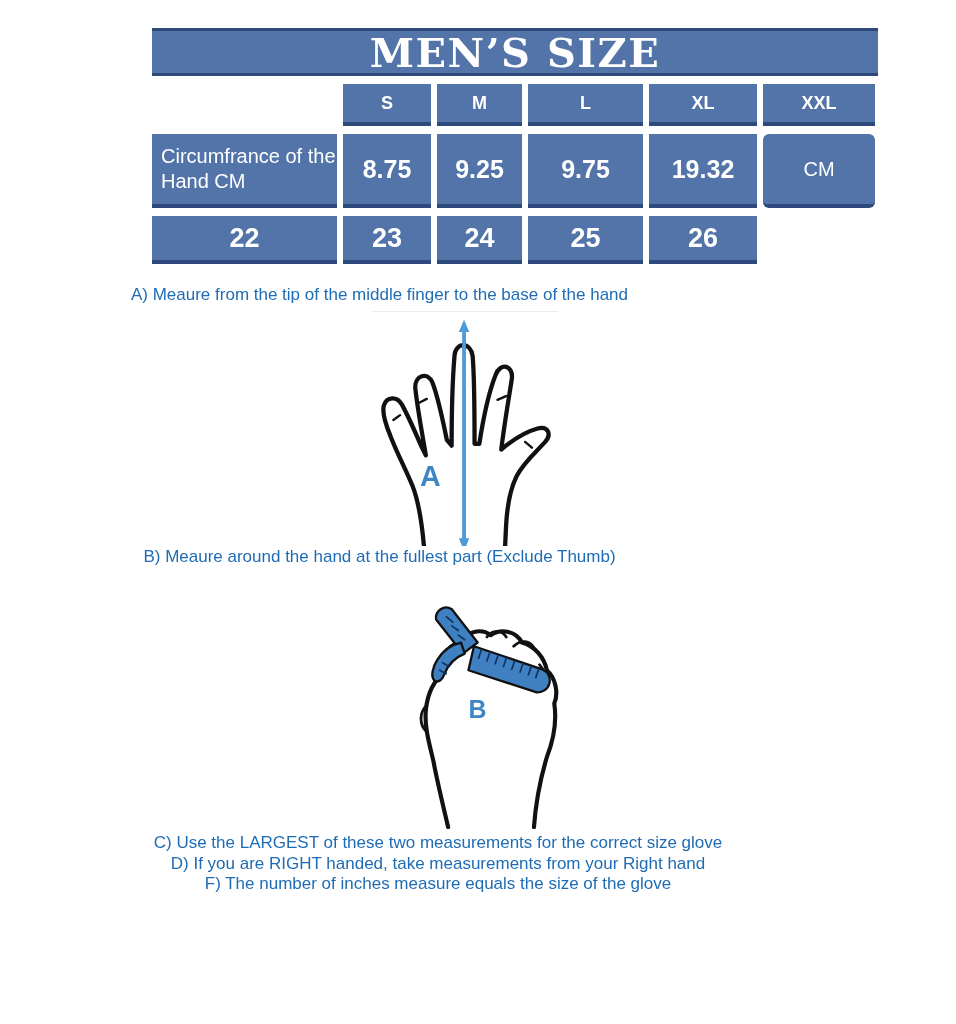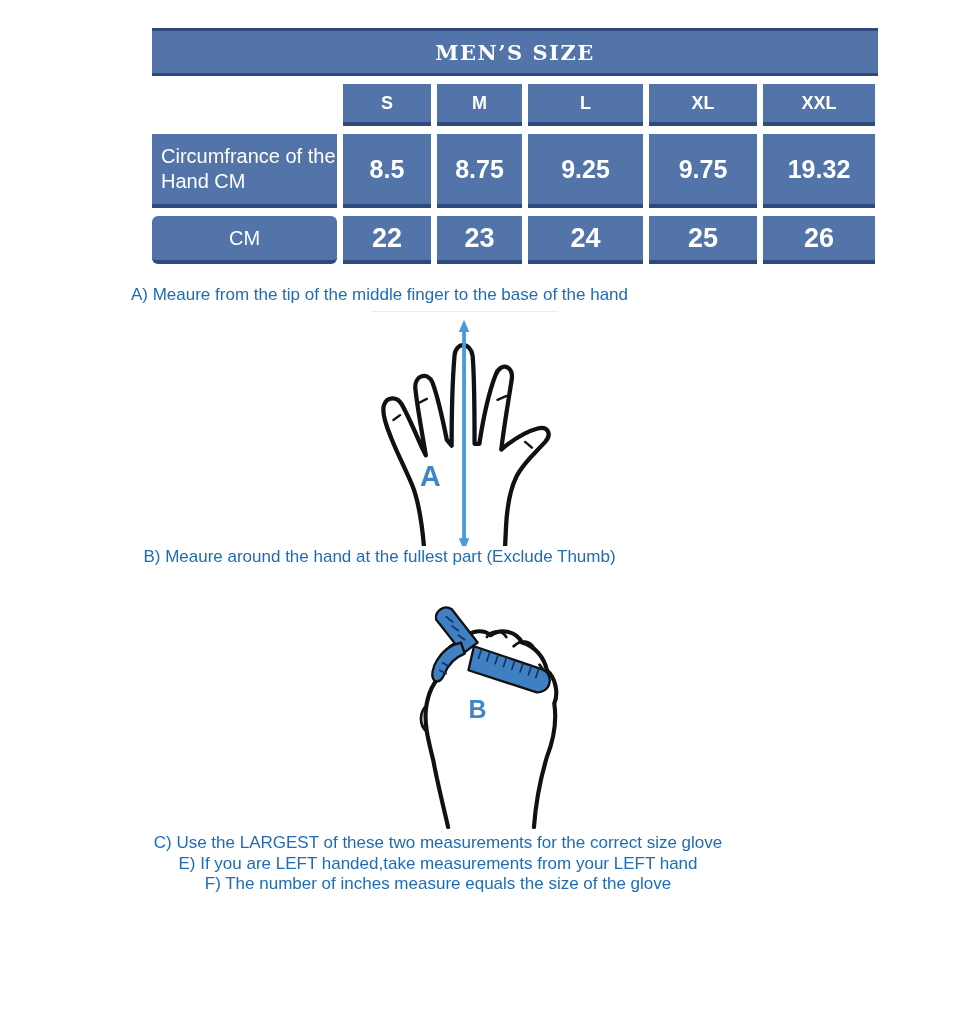--- a/index.html
+++ b/index.html
@@ -8,21 +8,21 @@
     font-family:"Liberation Sans", sans-serif;
     -webkit-font-smoothing:antialiased;
   }
   
   .table-wrap{position:absolute;left:152px;top:28px;width:726px;}
   .title-bar{
     height:42px;background:#5274a8;
     border-top:3px solid #2e4a7d;border-bottom:3px solid #2e4a7d;
     display:flex;align-items:center;justify-content:center;
     color:#ffffff;font-family:"DejaVu Serif", serif;font-weight:bold;
-    font-size:21px;letter-spacing:1.5px;
+    font-size:40px;letter-spacing:1.5px;
   }
   .size-grid{
     margin-top:8px;display:grid;
     grid-template-columns:185px 88px 85px 115px 108px 112px;
     grid-template-rows:42px 74px 48px;
     gap:8px 6px;
   }
   .cell{
     background:#5274a8;border-bottom:4px solid #2e4a7d;
     display:flex;align-items:center;justify-content:center;
@@ -63,21 +63,20 @@
   <div class="size-grid">
 
     <div class="cell empty"></div>
     <div class="cell size-h">S</div>
     <div class="cell size-h">M</div>
     <div class="cell size-h">L</div>
     <div class="cell size-h">XL</div>
     <div class="cell size-h">XXL</div>
 
     <div class="cell rowlabel">Circumfrance of the Hand CM</div>
-    <div class="cell val">8.5</div>
     <div class="cell val">8.75</div>
     <div class="cell val">9.25</div>
     <div class="cell val">9.75</div>
     <div class="cell val">19.32</div>
 
     <div class="cell rowlabel center">CM</div>
     <div class="cell val cmrow">22</div>
     <div class="cell val cmrow">23</div>
     <div class="cell val cmrow">24</div>
     <div class="cell val cmrow">25</div>
@@ -159,15 +158,15 @@
                C 37 95 39 85 44 77 C 50 67 60 60 70 58 Z" fill="#3f80c2" stroke="#111111" stroke-width="2.5" stroke-linejoin="round"></path>
       <path d="M 54 30 L 61 36 M 60 40 L 67 45 M 67 50 L 74 55
                M 50 80 L 57 84 M 47 88 L 54 92" stroke="#10325c" stroke-width="1.8" stroke-linecap="round" fill="none"></path>
     </g>
     <text class="diag-label" x="78" y="140" font-size="27">B</text>
   </svg>
 </div>
 
 <div class="notes">
   <div>C) Use the LARGEST of these two measurements for the correct size glove</div>
-  <div>E) If you are LEFT handed,take measurements from your LEFT hand</div>
+  <div>D) If you are RIGHT handed, take measurements from your Right hand</div>
   <div>F) The number of inches measure equals the size of the glove</div>
 </div>
 
 </body></html>

